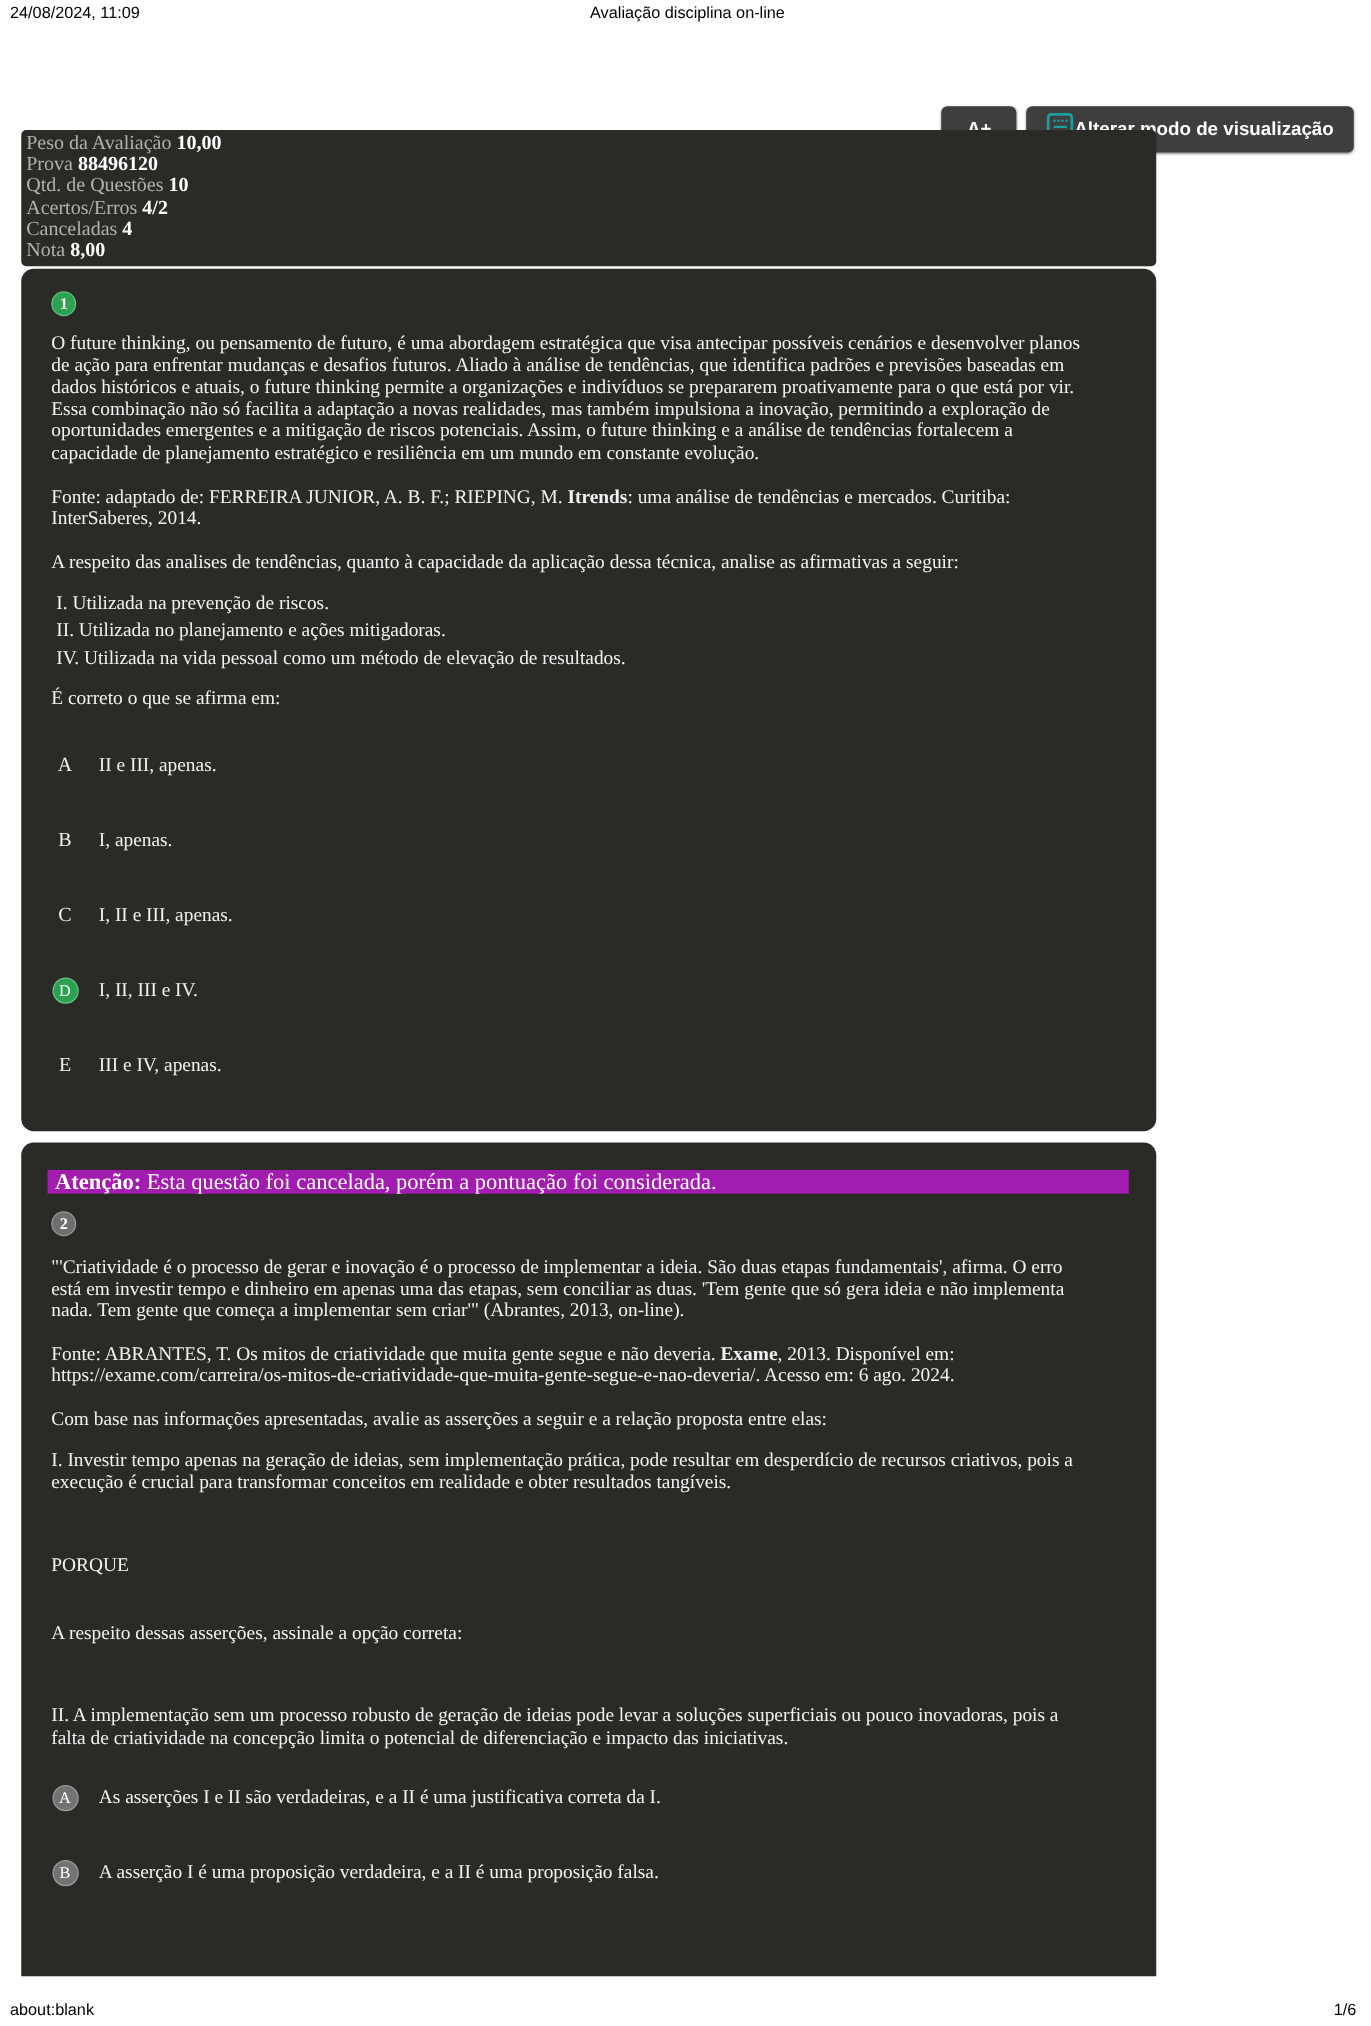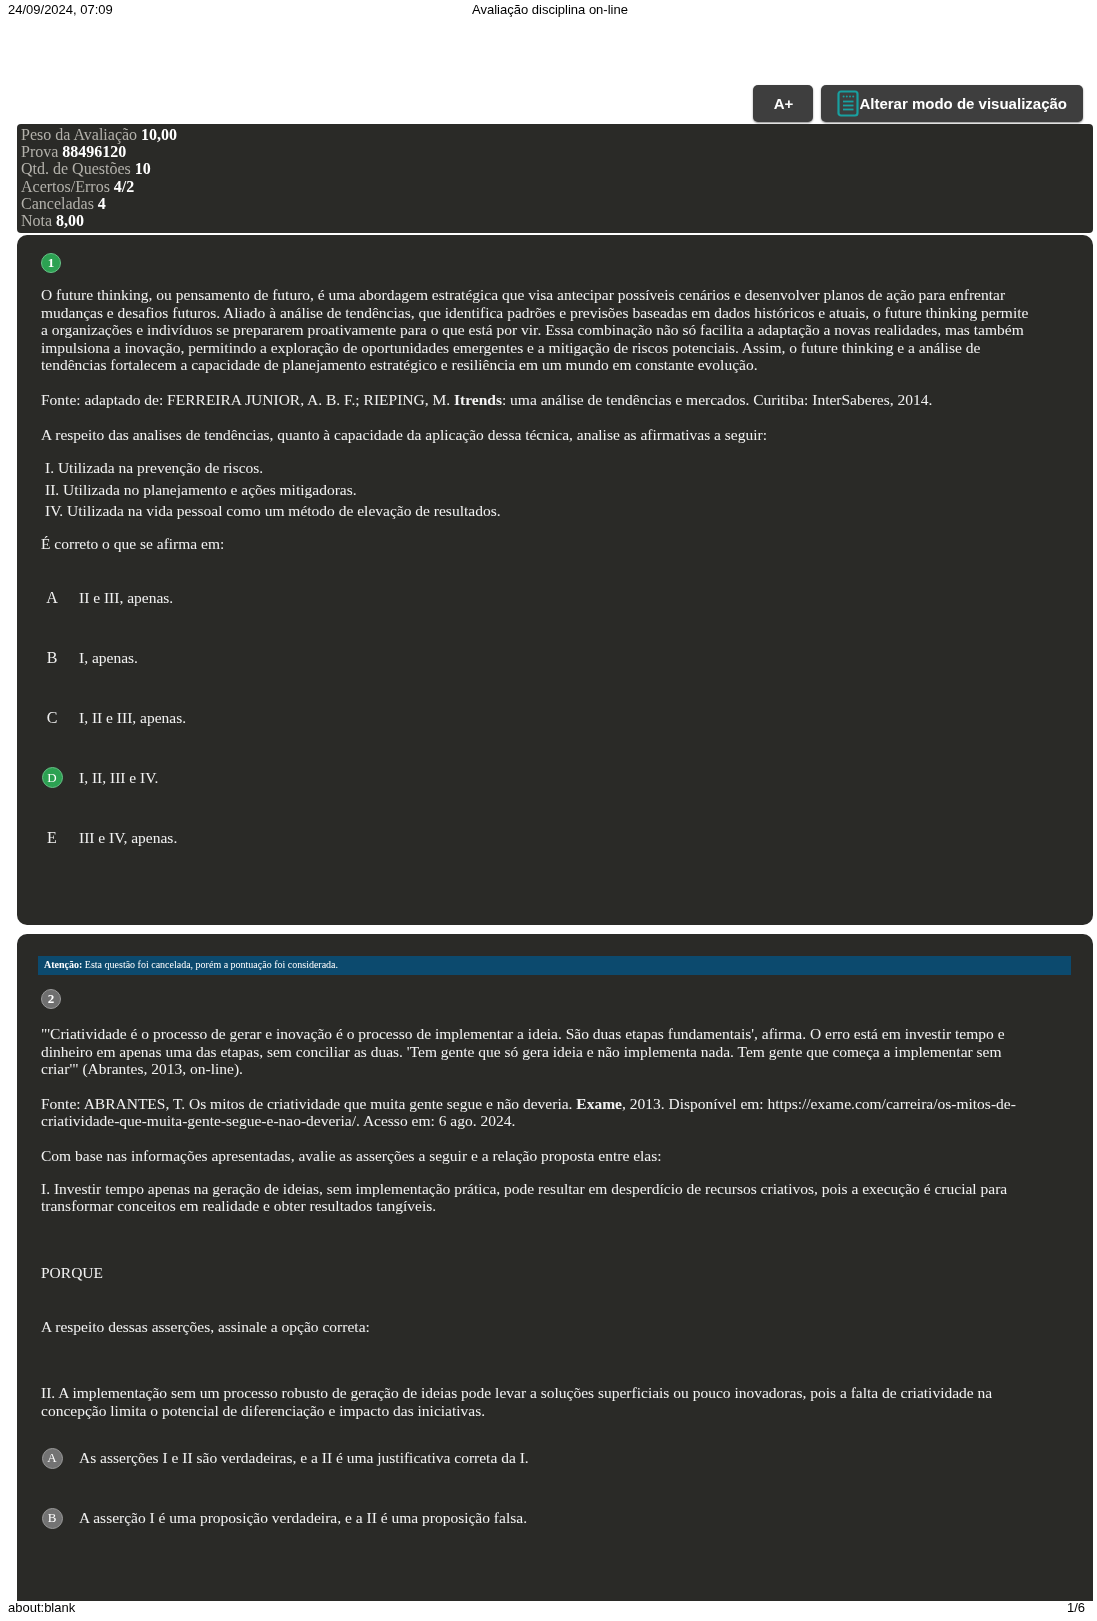--- a/index.html
+++ b/index.html
@@ -24,21 +24,21 @@
     background:#3e3e3e; color:#fff; border:none; border-radius:5px;
     height:37px; font-family:"Liberation Sans", sans-serif; font-weight:bold;
     font-size:15px; cursor:pointer; box-shadow:0 1px 2px rgba(0,0,0,.45);
     display:flex; align-items:center; justify-content:center;
   }
   .btn-a { width:60px; }
   .btn-view { padding:0 16px; }
   .view-icon { display:flex; align-items:center; }
 
   
-  .content { position:absolute; left:17px; top:124px; width:1076px; }
+  .content { position:absolute; left:17px; top:104px; width:908px; }
   .card {
     background:#2a2a27; color:#f2f2f2;
     font-family:"Liberation Serif", serif;
   }
 
   .summary { border-radius:4px; padding:2px 8px 5px 4px; height:109px; overflow:hidden; }
   .srow { font-size:16px; line-height:17.2px; white-space:nowrap; }
   .slabel { color:#b3b1ab; }
   .svalue { color:#ffffff; font-weight:bold; }
 
@@ -71,36 +71,36 @@
   .opt-badge {
     width:21px; height:21px; border-radius:50%;
     display:flex; align-items:center; justify-content:center;
     font-size:13px; color:#fff;
   }
   .badge-green { background:#2ca152; border:1px solid #67c287; }
   .badge-gray  { background:#737373; border:1px solid #9b9b9b; }
   .opt-text { margin-left:16px; }
 
   .notice {
-    background:#0c4a6e; color:#ffffff;
-    height:19px; line-height:18px; font-size:10px;
+    background:#a21caf; color:#ffffff;
+    height:19px; line-height:18px; font-size:18px;
     padding:0 6px; margin:0 -38px 0 -3px;
     white-space:nowrap; overflow:hidden;
   }
   .q2 .qnum { margin-top:14px; }
   .connector { margin-top:49px; }
   .assertion2 { margin-top:48px; }
   .closing2 { margin-top:37px; }
   .options2 { margin-top:28px; }
 </style>
 </head>
 <body>
 
 <div class="print-header">
-  <span class="ph-date">24/09/2024, 07:09</span>
+  <span class="ph-date">24/08/2024, 11:09</span>
   <span class="ph-title">Avaliação disciplina on-line</span>
 </div>
 
 <div class="toolbar">
   <button class="btn btn-a">A+</button>
   <button class="btn btn-view">
     <span class="view-icon">
       <svg width="22" height="27" viewBox="0 0 22 27">
         <rect x="1.5" y="1.5" width="19" height="24" rx="2.5" fill="none" stroke="#18a0a0" stroke-width="2.2"></rect>
         <circle cx="6.6" cy="6.6" r="1" fill="#18a0a0"></circle>

